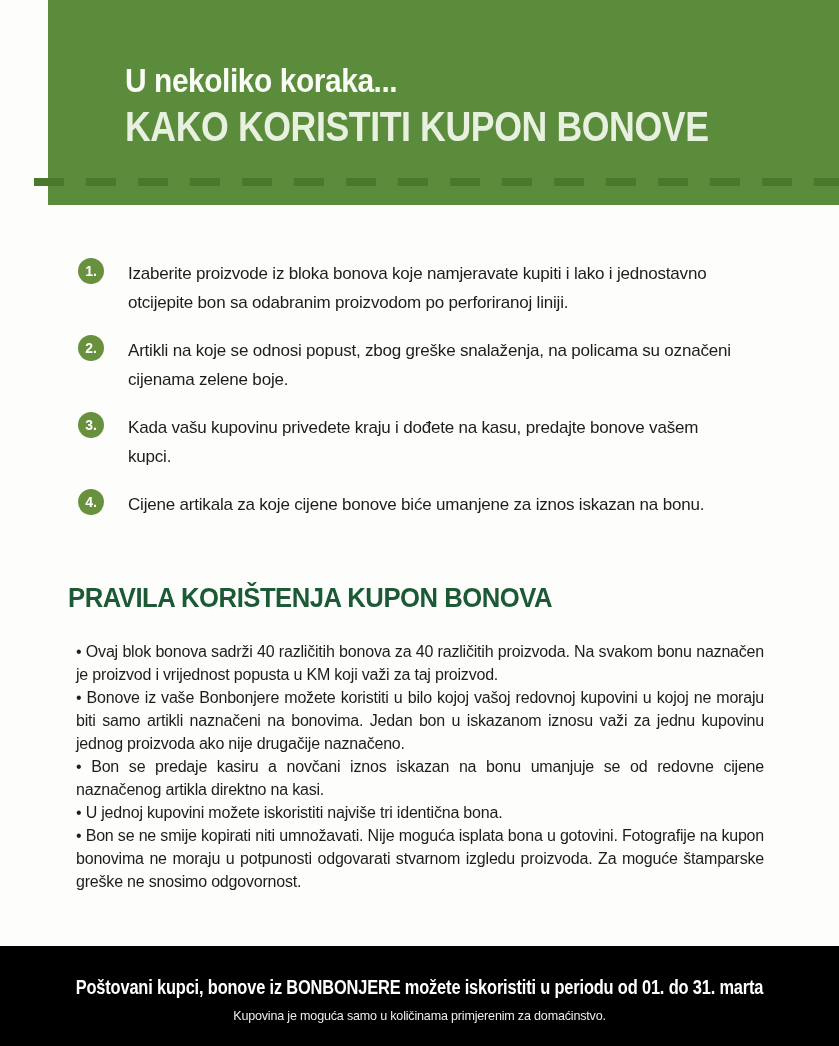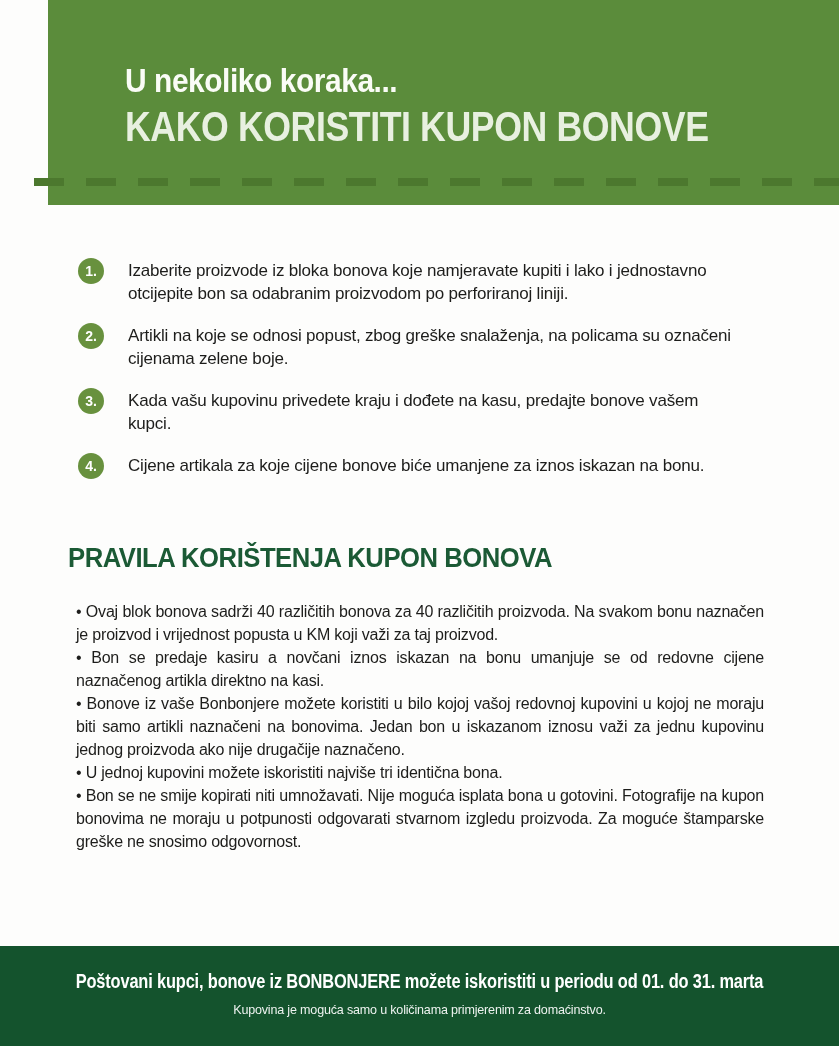--- a/index.html
+++ b/index.html
@@ -64,21 +64,21 @@
     border-radius: 50%;
     background: #68913e;
     color: #ffffff;
     font-size: 14px;
     font-weight: bold;
     display: flex; align-items: center; justify-content: center;
     margin-top: -1px;
   }
   .step-text {
     font-size: 17px;
-    line-height: 23px;
+    line-height: 29px;
     letter-spacing: -0.2px;
     max-width: 612px;
   }
 
   
   .rules-heading {
     margin: 64px 0 0 68px;
     font-size: 27px;
     font-weight: bold;
     color: #1b5a35;
@@ -103,23 +103,23 @@
     font-size: 17px;
     line-height: 23px;
     letter-spacing: -0.2px;
   }
 
   
   .footer {
     position: absolute;
     left: 0; right: 0; bottom: 0;
     height: 100px;
-    background: #14532d;
+    background: #000000;
     box-sizing: border-box;
-    padding-top: 22px;
+    padding-top: 28px;
     text-align: center;
     color: #ffffff;
   }
   .footer-line1 {
     font-size: 20px;
     font-weight: bold;
     letter-spacing: -0.2px;
     transform: scaleX(0.82);
     transform-origin: center;
     white-space: nowrap;
@@ -163,22 +163,22 @@
     <div class="step">
       <div class="step-badge">4.</div>
       <div class="step-text">Cijene artikala za koje cijene bonove biće umanjene za iznos iskazan na bonu.</div>
     </div>
   </div>
 
   <div class="rules-heading">PRAVILA KORIŠTENJA KUPON BONOVA</div>
 
   <div class="rules-list">
     <p class="rule-item">• Ovaj blok bonova sadrži 40 različitih bonova za 40 različitih proizvoda. Na svakom bonu naznačen je proizvod i vrijednost popusta u KM koji važi za taj proizvod.</p>
+    <p class="rule-item">• Bonove iz vaše Bonbonjere možete koristiti u bilo kojoj vašoj redovnoj kupovini u kojoj ne moraju biti samo artikli naznačeni na bonovima. Jedan bon u iskazanom iznosu važi za jednu kupovinu jednog proizvoda ako nije drugačije naznačeno.</p>
     <p class="rule-item">• Bon se predaje kasiru a novčani iznos iskazan na bonu umanjuje se od redovne cijene naznačenog artikla direktno na kasi.</p>
-    <p class="rule-item">• Bonove iz vaše Bonbonjere možete koristiti u bilo kojoj vašoj redovnoj kupovini u kojoj ne moraju biti samo artikli naznačeni na bonovima. Jedan bon u iskazanom iznosu važi za jednu kupovinu jednog proizvoda ako nije drugačije naznačeno.</p>
     <p class="rule-item">• U jednoj kupovini možete iskoristiti najviše tri identična bona.</p>
     <p class="rule-item">• Bon se ne smije kopirati niti umnožavati. Nije moguća isplata bona u gotovini. Fotografije na kupon bonovima ne moraju u potpunosti odgovarati stvarnom izgledu proizvoda. Za moguće štamparske greške ne snosimo odgovornost.</p>
   </div>
 
 
   <div class="footer">
     <div class="footer-line1">Poštovani kupci, bonove iz BONBONJERE možete iskoristiti u periodu od 01. do 31. marta</div>
     <div class="footer-line2">Kupovina je moguća samo u količinama primjerenim za domaćinstvo.</div>
   </div>
 

